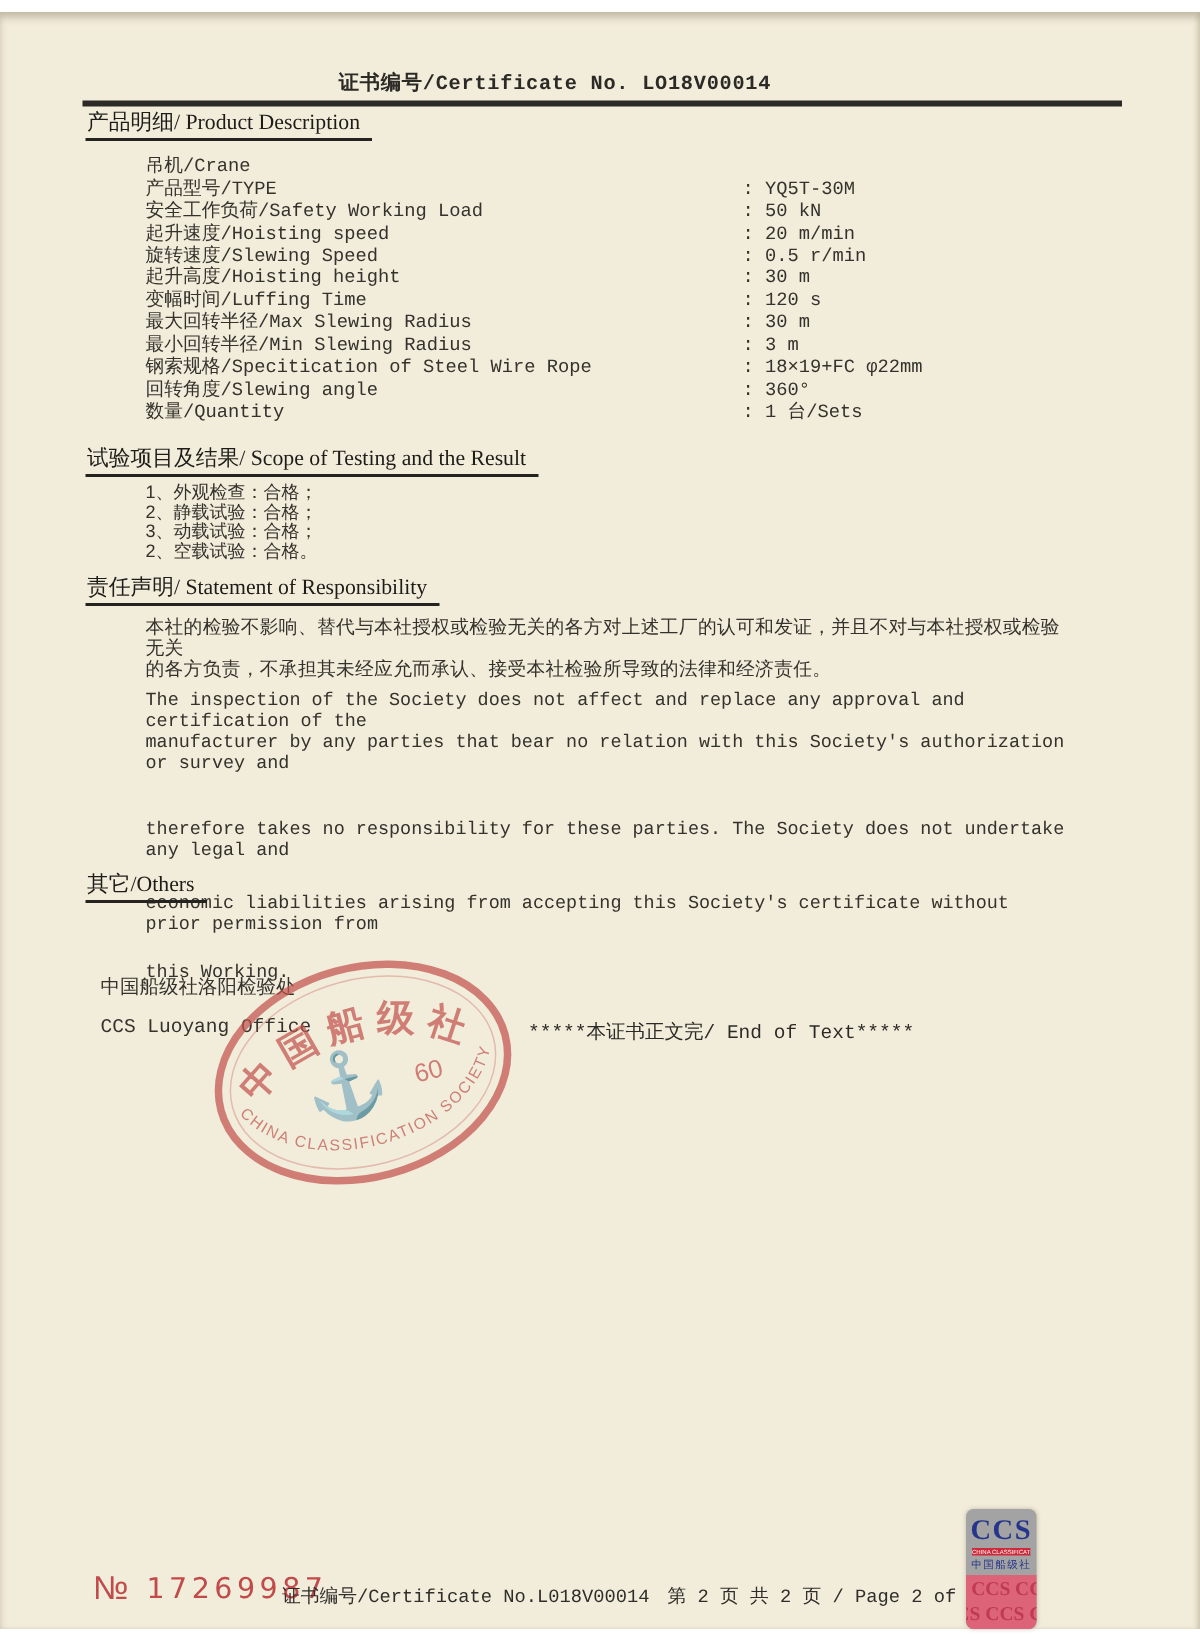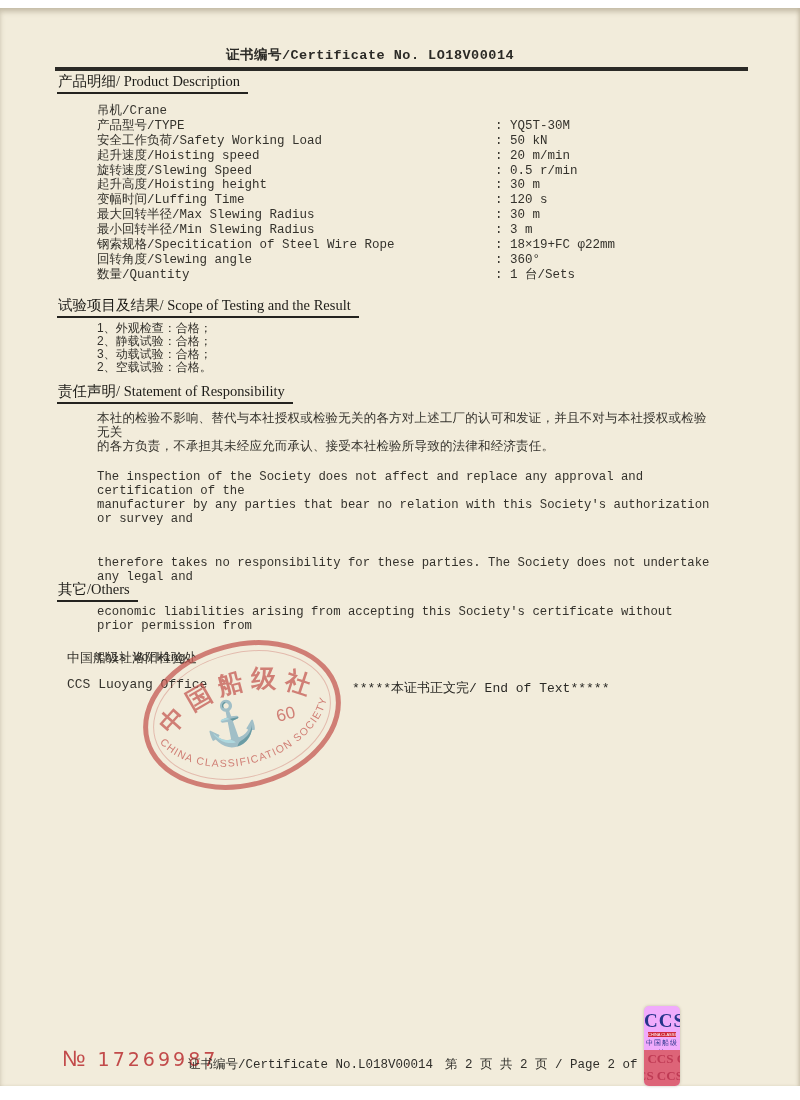--- a/index.html
+++ b/index.html
@@ -34,42 +34,42 @@
   .prow .val { white-space:nowrap; }
 
   
   .tests { left:97px; top:322px; }
   .titem { font-size:12px; line-height:12.9px; color:#34322c; }
 
   
   .stmt { left:97px; top:411px; width:615px; }
   .cnline { font-size:12.5px; line-height:14px; color:#34322c; letter-spacing:.2px; }
   .enline { font-size:12.3px; line-height:14px; color:#34322c; }
-  .gap-a { margin-top:17px; }
+  .gap-a { margin-top:7px; }
   .gap-b { margin-top:30px; }
   .gap-c { margin-top:21px; }
   .gap-d { margin-top:18px; }
 
   
   .office-cn { left:67px; top:649px; font-size:13px; color:#34322c;text-align:center; }
   .office-en { left:67px; top:677px; font-size:13px; color:#34322c; }
   .end-text  { left:352px; top:679px; font-size:13px; font-weight:normal; color:#2b2a26; }
   .stamp-wrap { left:133px; top:636px; width:218px; height:158px;
                 transform:rotate(-15deg); opacity:.72; }
 
   
   .serial { left:62px; top:1047px; display:flex; align-items:flex-start; color:#c24a4a; }
   .serial .pfx { font-size:22px; line-height:24px; }
   .serial .num { font-size:19px; line-height:24px; letter-spacing:3px; margin-left:12px;
                  font-family:"DejaVu Sans", sans-serif; }
   .f-cert { left:188px; top:1056px; font-size:12.5px; color:#2f2e2a; }
   .f-page { left:445px; top:1056px; font-size:12.5px; color:#2f2e2a; }
 
   
-  .ccs-logo { left:644px; top:1006px; width:36px; height:80px; background:#f0abfc;
+  .ccs-logo { left:644px; top:1006px; width:47px; height:80px; background:#a3a3a3;
               border-radius:5px; box-shadow:0 0 3px rgba(120,110,90,.4); overflow:hidden; }
   .ccs-acronym { margin-top:5px; text-align:center; font-family:"Liberation Serif",serif;
                  font-weight:bold; font-size:19px; line-height:20px; color:#26348b;
                  letter-spacing:1px; }
   .ccs-bar { margin:1px 4px 0 4px; height:5px; background:#cf2a3c; color:#ffffff;
              font-size:4px; line-height:5px; text-align:center; overflow:hidden;
              white-space:nowrap; }
   .ccs-cn  { margin-top:1px; text-align:center; font-size:7px; letter-spacing:1px;
              color:#26348b; }
   .ccs-band { position:absolute; bottom:0; left:0; width:50px; height:36px;

